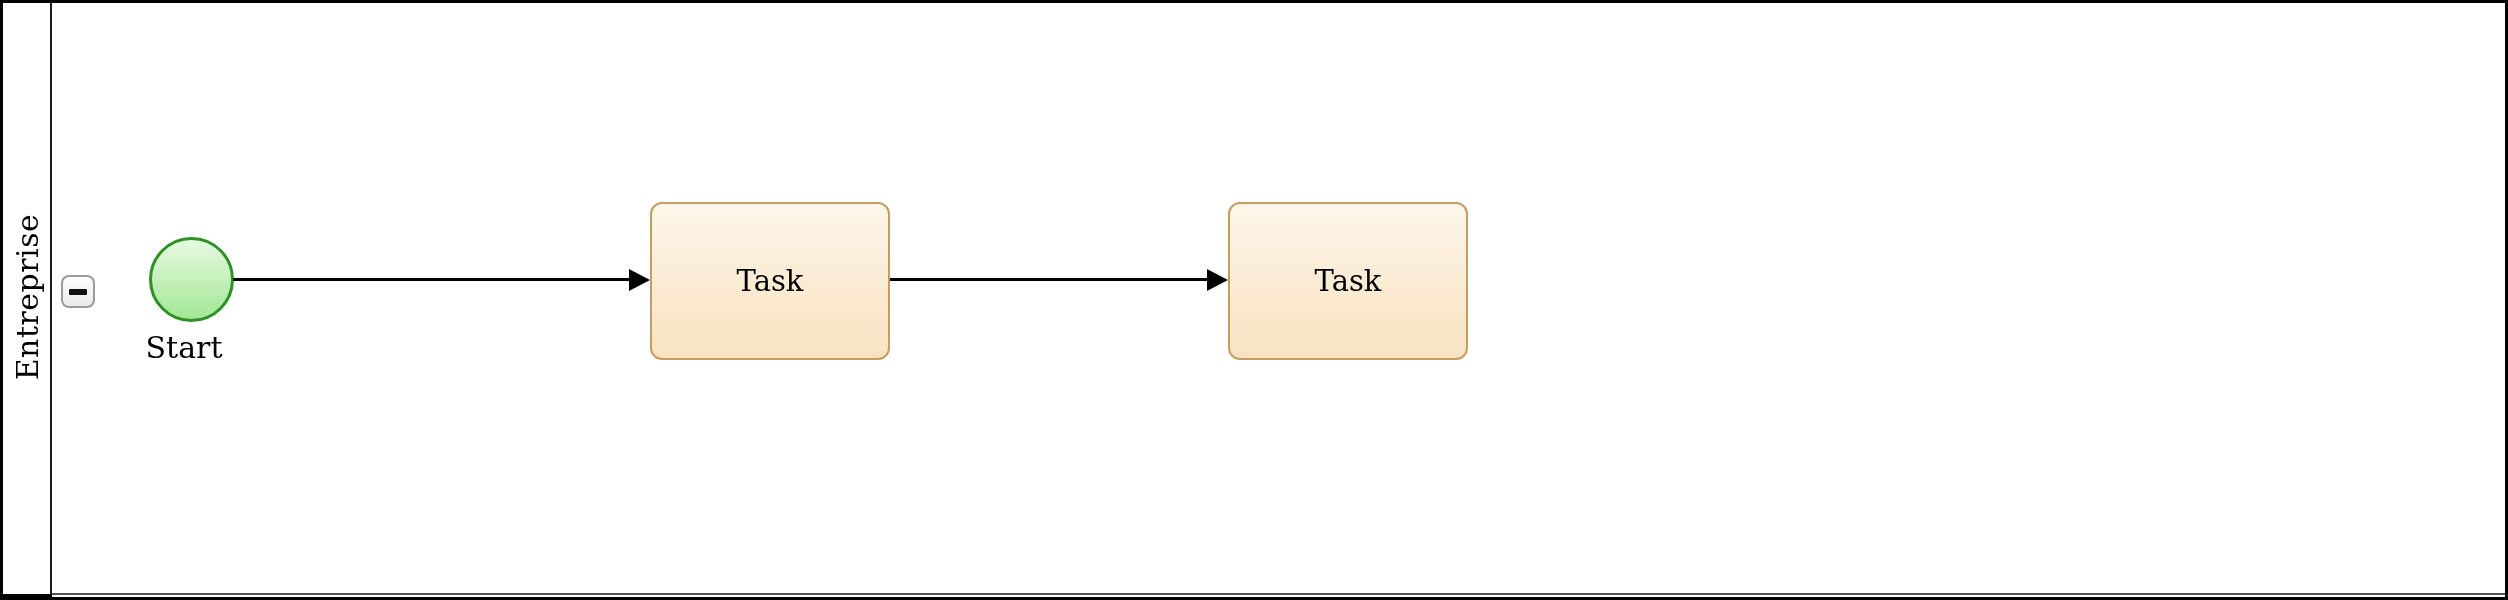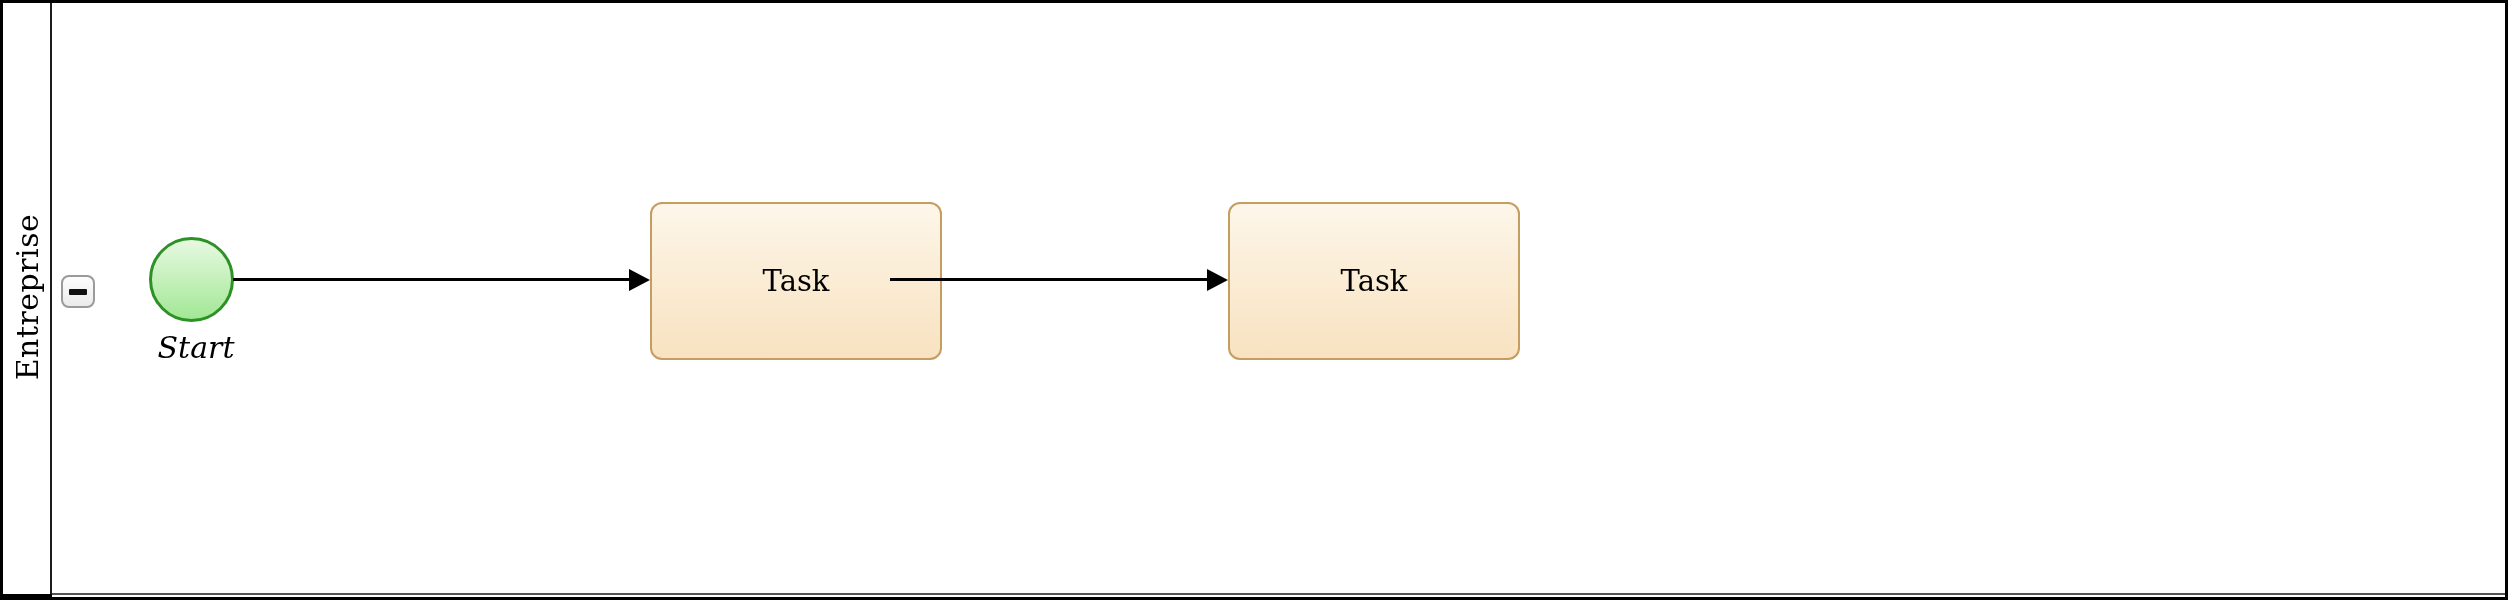--- a/index.html
+++ b/index.html
@@ -87,25 +87,25 @@
     border: 3px solid #2d9226;
     border-radius: 50%;
     background: linear-gradient(#e7f9e1, #a2e795);
   }
   .node-label {
     position: absolute;
     transform: translate(-50%, -50%);
     white-space: nowrap;
     font-size: 30px;
   }
-  .start-label { left: 196px; top: 347px; font-style: italic; }
+  .start-label { left: 184px; top: 347px; }
   .task {
     position: absolute;
     top: 202px;
-    width: 292px;
+    width: 240px;
     height: 158px;
     box-sizing: border-box;
     border: 2px solid #c49d61;
     border-radius: 12px;
     background: linear-gradient(#fdf6e9, #f8e2c0);
     display: flex;
     align-items: center;
     justify-content: center;
     font-size: 29px;
   }

